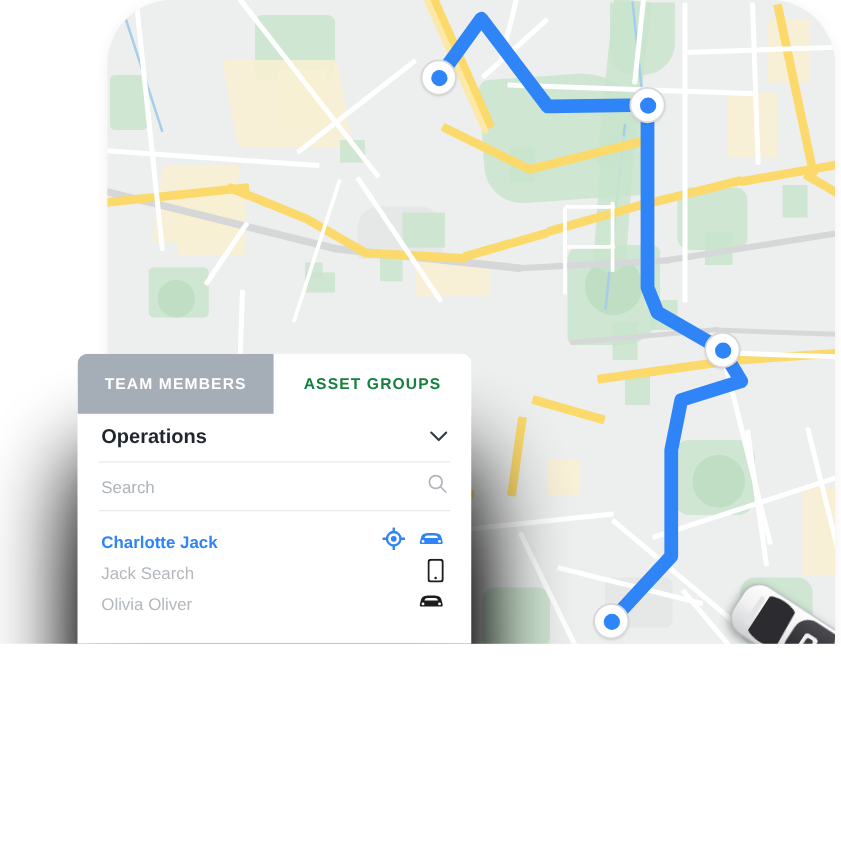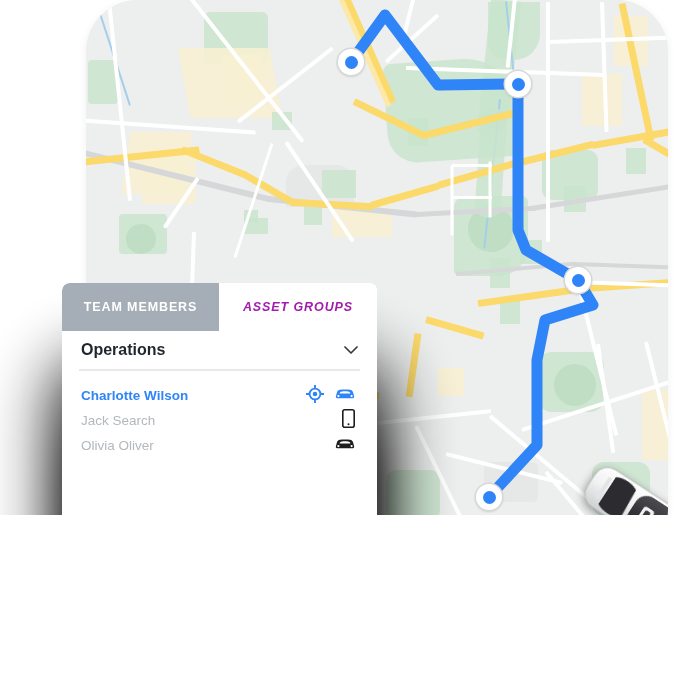--- a/index.html
+++ b/index.html
@@ -144,22 +144,21 @@
   }
   .tab.active {
     width: 157px;
     background: #a5adb6;
     color: #ffffff;
     border-radius: 7px 0 0 0;
   }
   .tab.inactive {
     flex: 1;
     background: #ffffff;
-    color: #a21caf;
-    font-style: italic;
+    color: #15803d;
   }
 
   #group-row {
     display: flex;
     align-items: center;
     justify-content: space-between;
     height: 38px;
     padding: 0 19px 0 19px;
   }
   #group-label {
@@ -392,29 +391,38 @@
       <span id="group-label">Operations</span>
       <span>
         <svg width="14" height="9" viewBox="0 0 14 9">
           <path d="M1 1 L7 7 L13 1" fill="none" stroke="#333b44" stroke-width="1.7" stroke-linecap="round" stroke-linejoin="round"></path>
         </svg>
       </span>
     </div>
 
     <div class="divider"></div>
 
+    <div id="search-row">
+      <input id="search-input" type="text" placeholder="Search" style="">
+      <span>
+        <svg width="16" height="16" viewBox="0 0 16 16">
+          <circle cx="6.6" cy="6.6" r="5.1" fill="none" stroke="#b0b5ba" stroke-width="1.4"></circle>
+          <line x1="10.4" y1="10.4" x2="14.6" y2="14.6" stroke="#b0b5ba" stroke-width="1.4" stroke-linecap="round"></line>
+        </svg>
+      </span>
+    </div>
 
     <div class="divider"></div>
 
     <div id="member-list">
 
 
 
       <div class="member-row selected">
-        <span class="member-name">Charlotte Wilson</span>
+        <span class="member-name">Charlotte Jack</span>
         <span class="member-icons">
           <span class="ic">
             <svg width="18" height="18" viewBox="0 0 18 18">
               <circle cx="9" cy="9" r="5.4" fill="none" stroke="#2f84f7" stroke-width="1.9"></circle>
               <circle cx="9" cy="9" r="2.3" fill="#2f84f7"></circle>
               <line x1="9" y1="0.4" x2="9" y2="3.2" stroke="#2f84f7" stroke-width="1.9" stroke-linecap="round"></line>
               <line x1="9" y1="14.8" x2="9" y2="17.6" stroke="#2f84f7" stroke-width="1.9" stroke-linecap="round"></line>
               <line x1="0.4" y1="9" x2="3.2" y2="9" stroke="#2f84f7" stroke-width="1.9" stroke-linecap="round"></line>
               <line x1="14.8" y1="9" x2="17.6" y2="9" stroke="#2f84f7" stroke-width="1.9" stroke-linecap="round"></line>
             </svg>

